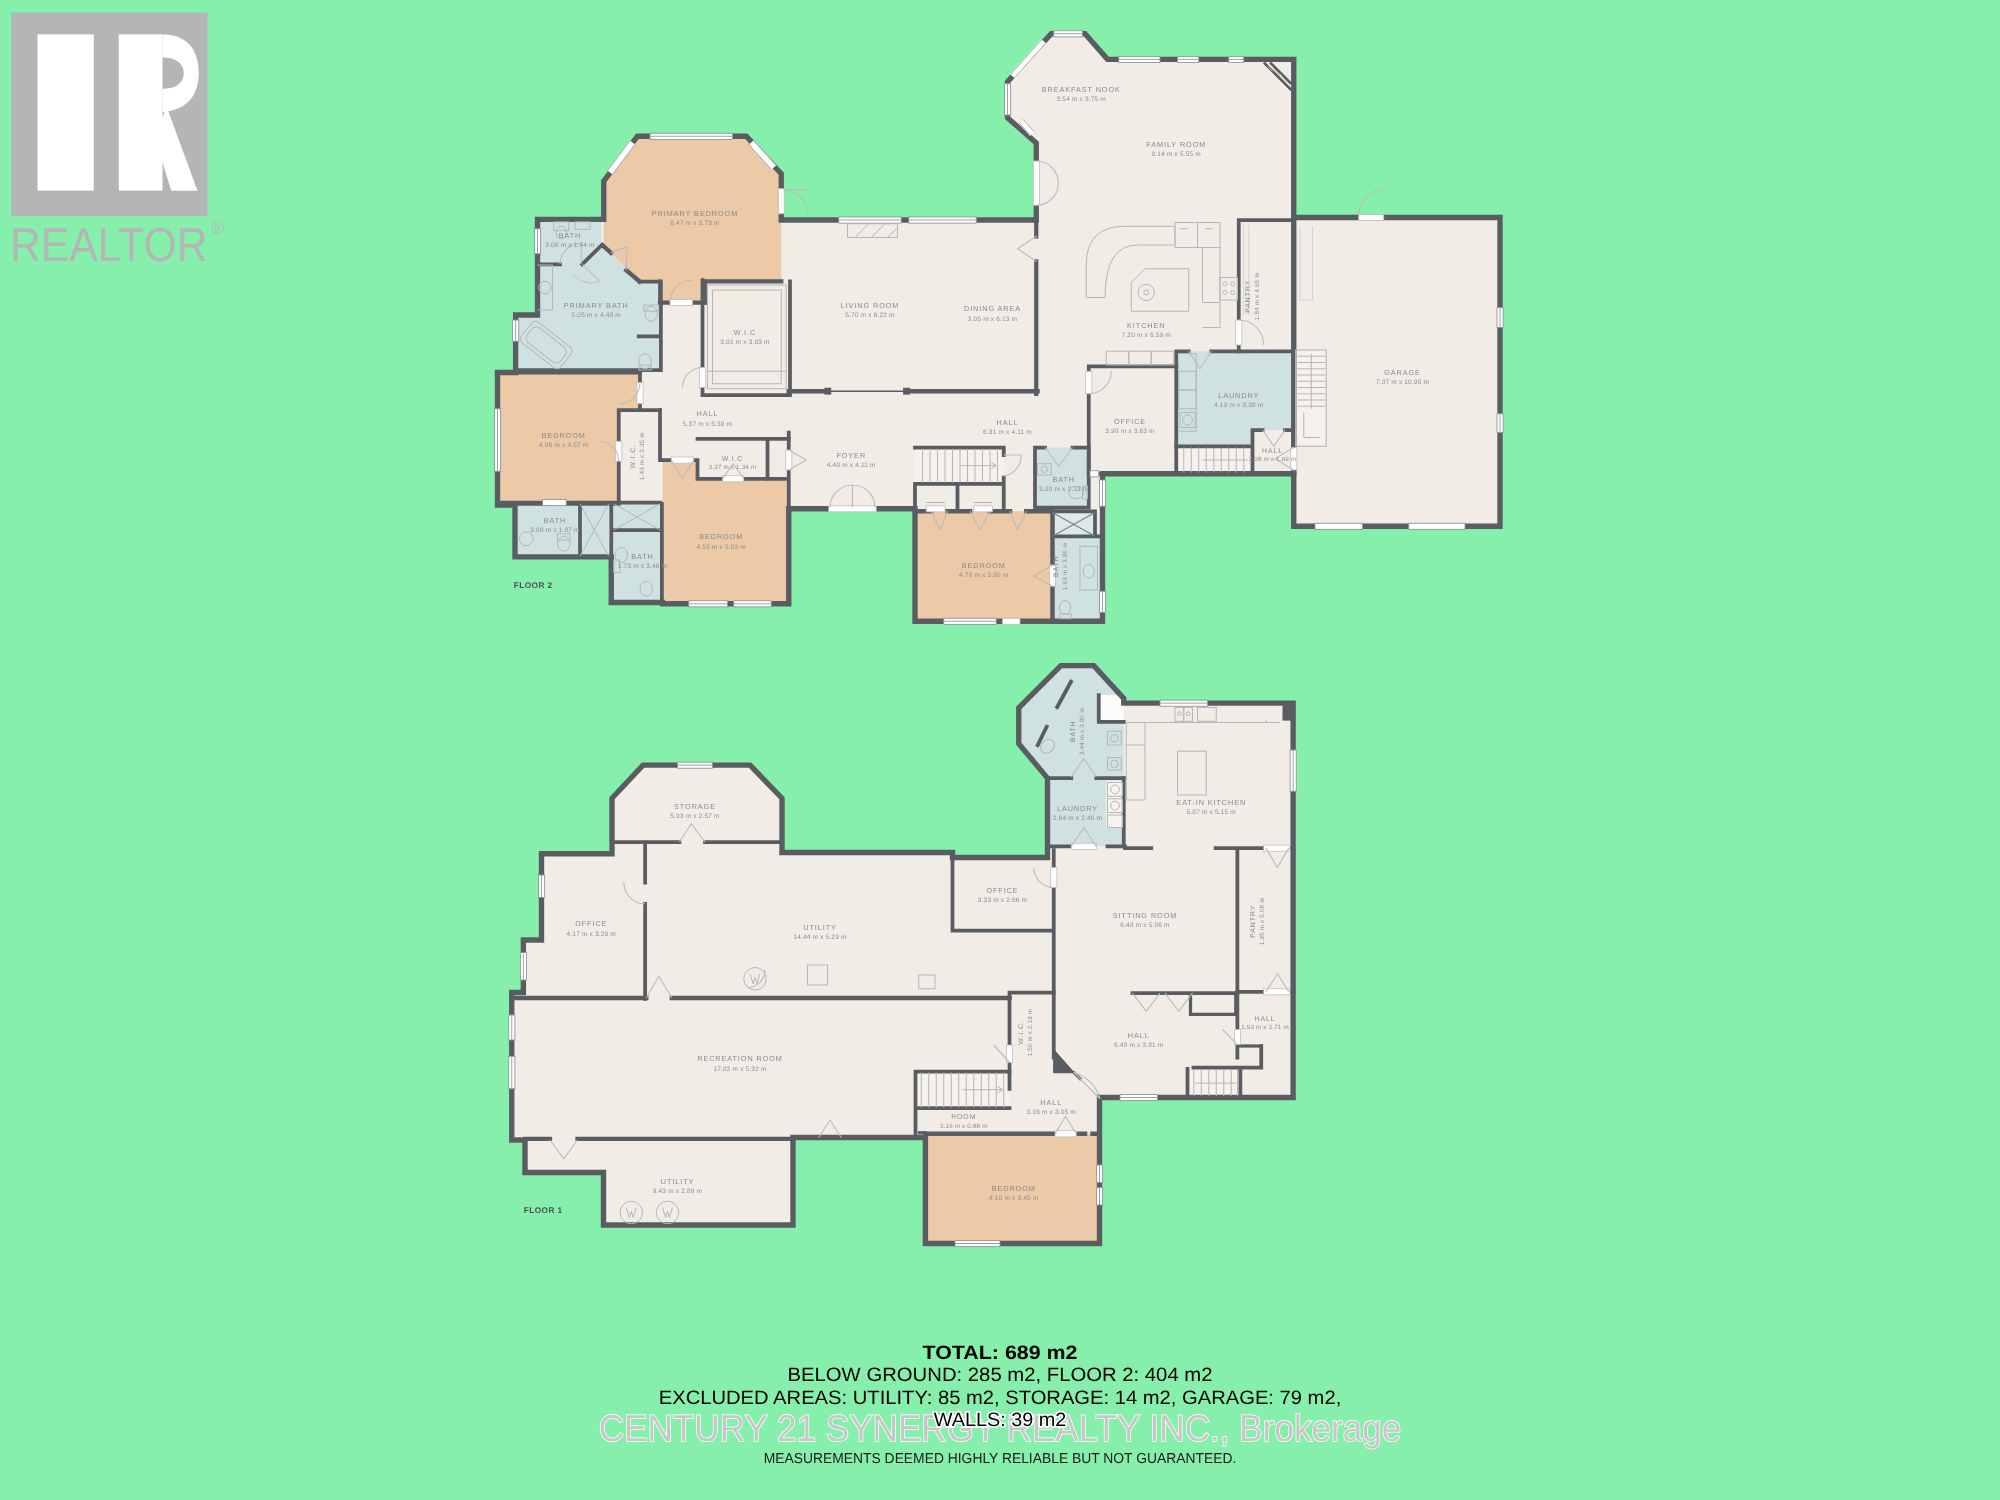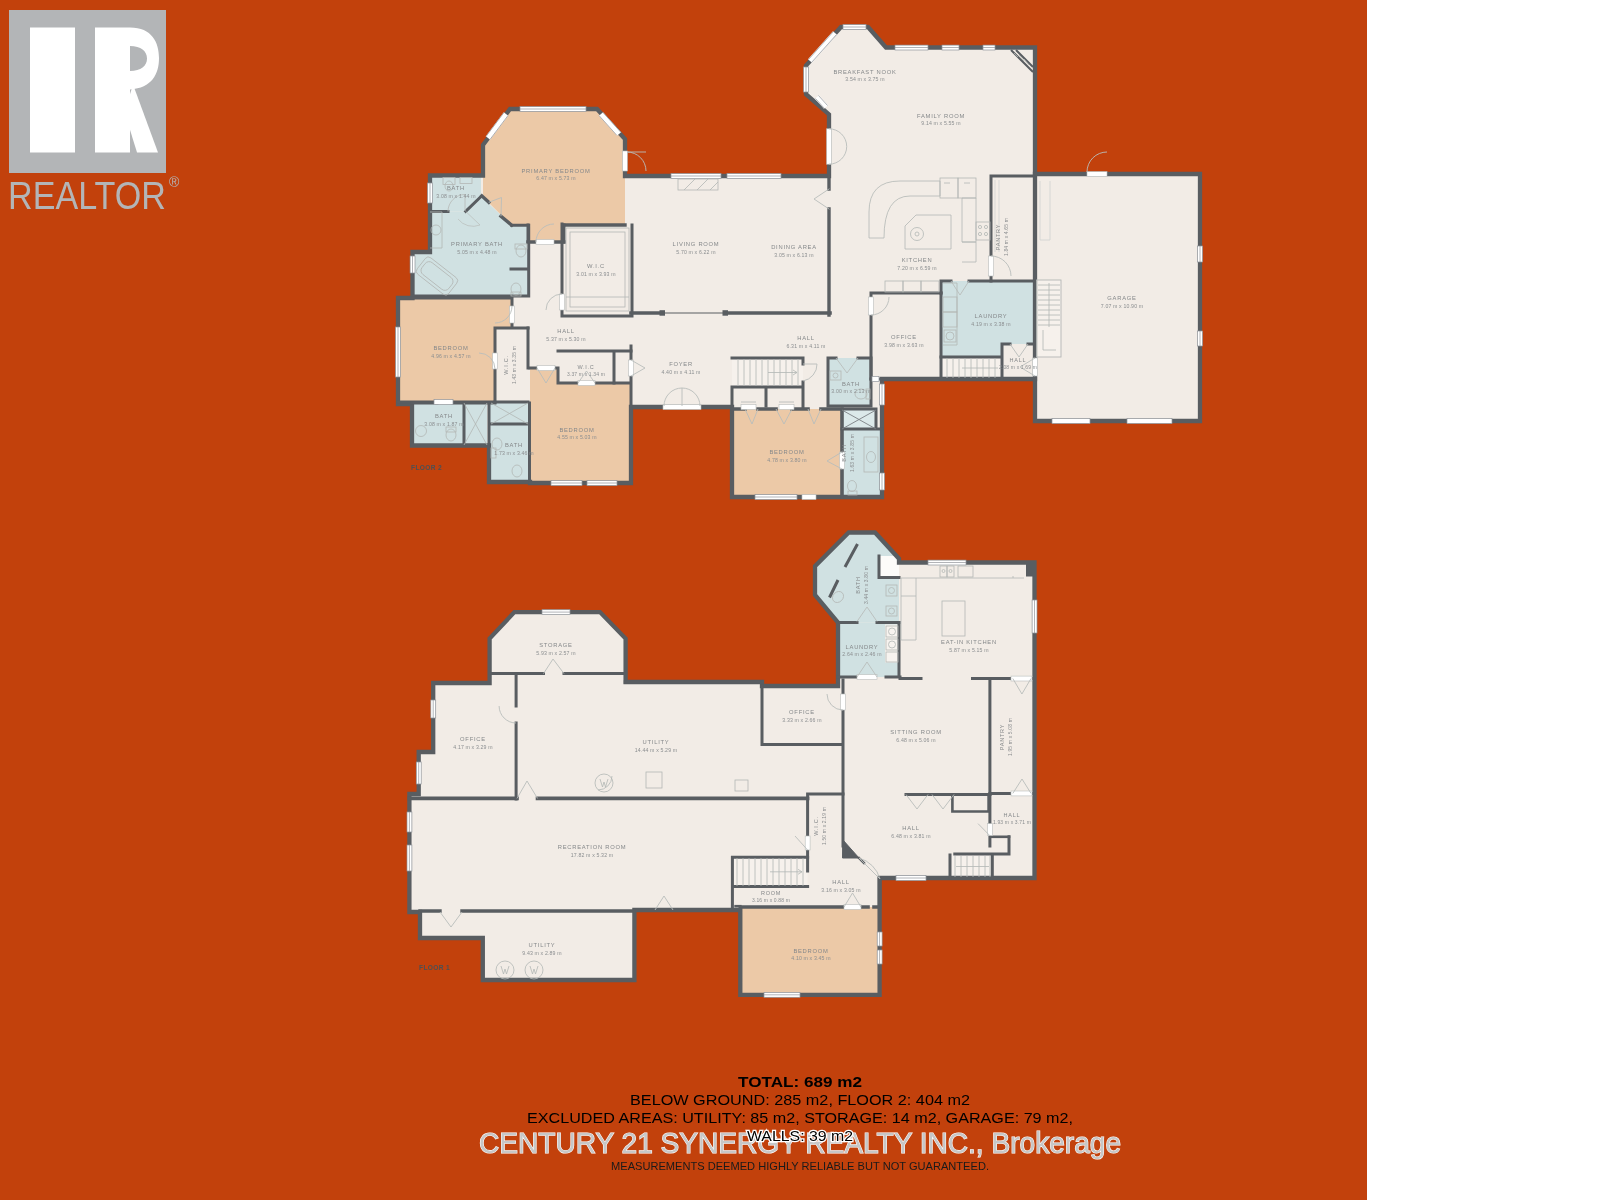--- a/index.html
+++ b/index.html
@@ -1,16 +1,16 @@
 <!DOCTYPE html>
 <html><head>
 <meta charset="utf-8">
 <style>
   html,body{margin:0;padding:0;background:#ffffff;}
-  .page{position:relative;width:1367px;height:1200px;background:#c2410c;overflow:hidden;
+  .page{position:relative;width:1600px;height:1200px;background:#86efac;overflow:hidden;
         font-family:"Liberation Sans",sans-serif;}
   svg text{font-family:"Liberation Sans",sans-serif;}
   .rn{fill:#85888a;letter-spacing:0.75px;}
   .rd{fill:#8b8e90;letter-spacing:0.15px;}
 </style>
 </head>
 <body>
 <div class="page">
 <svg width="1600" height="1200" viewBox="0 0 1600 1200">
 <g id="f2fills" stroke="none">

